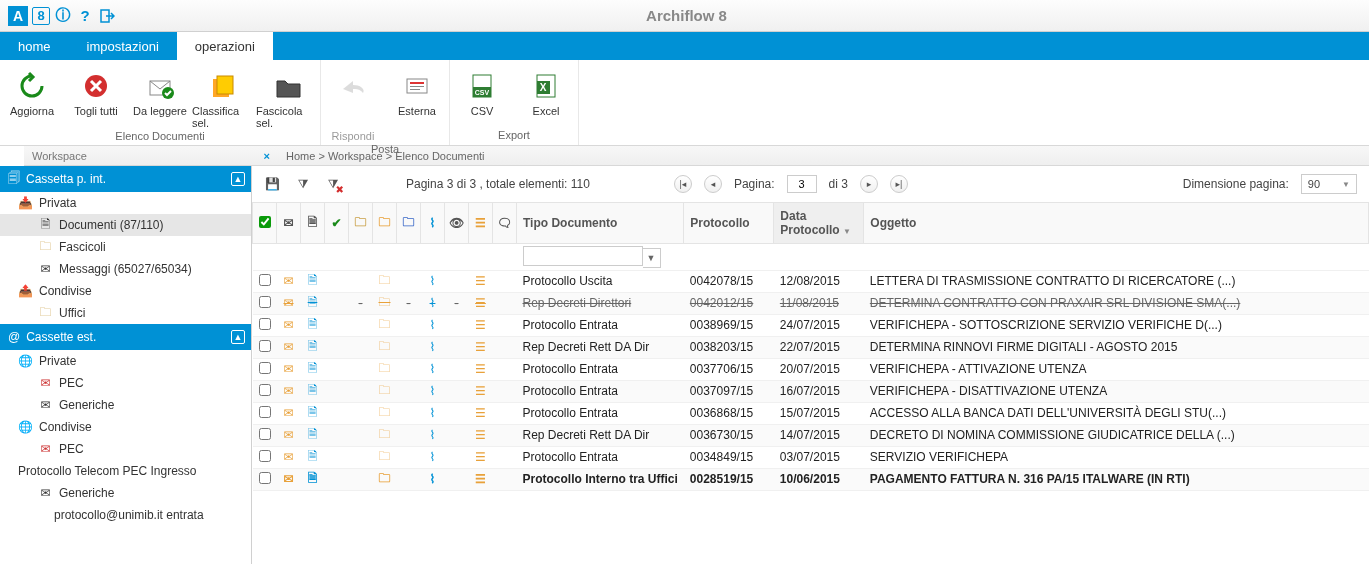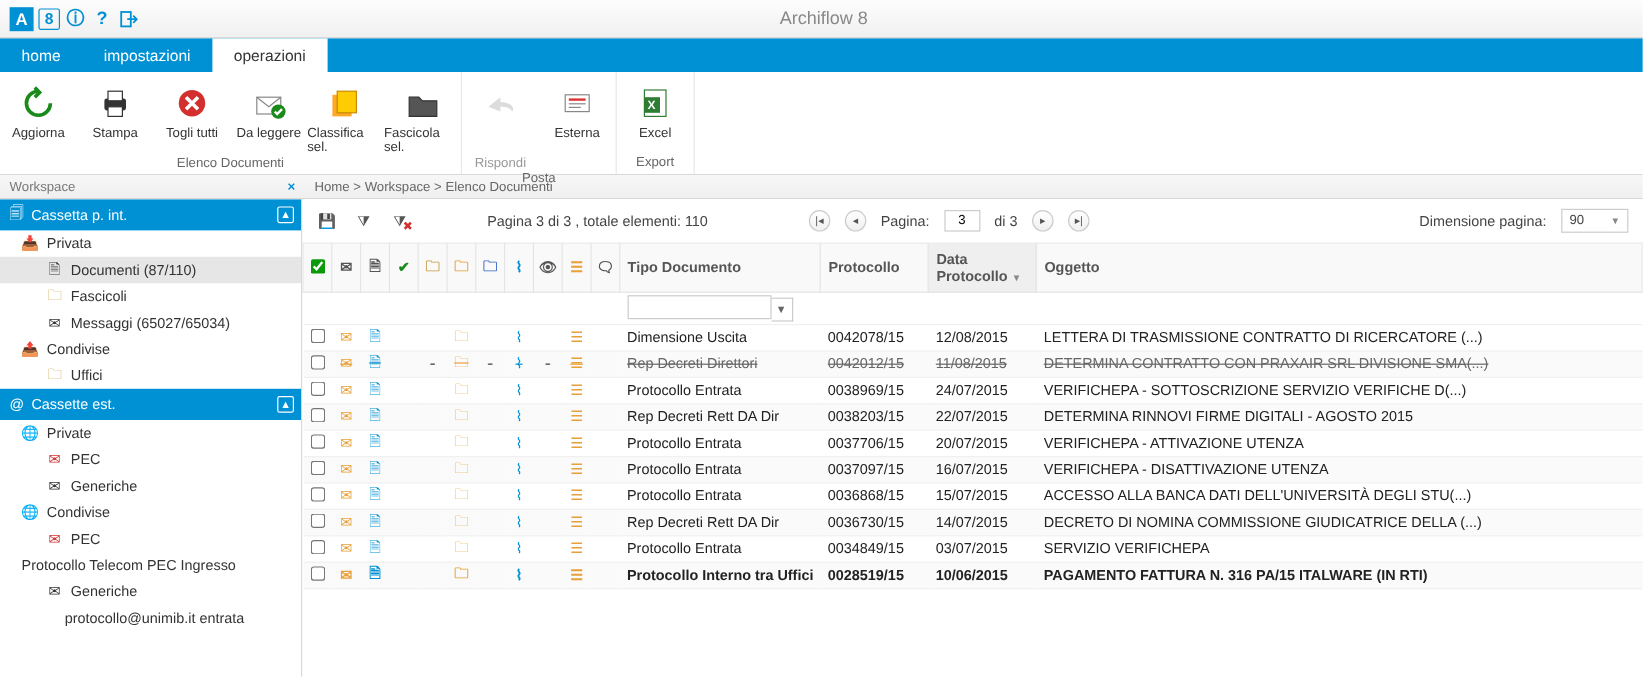--- a/index.html
+++ b/index.html
@@ -4,38 +4,38 @@
 <style>
 * { box-sizing: border-box; margin: 0; padding: 0; font-family: "Segoe UI", Arial, sans-serif; }
 body { width: 1369px; height: 564px; background: #fff; overflow: hidden; font-size: 12px; }
 
 
 .titlebar { height: 32px; background: linear-gradient(#fdfdfd,#f0f0f0); border-bottom: 1px solid #d0d0d0; display: flex; align-items: center; }
 .logo-area { display:flex; align-items:center; gap:4px; padding: 0 8px;}
 .logo-a { width:20px; height:20px; background:#0091d5; color:#fff; font-weight:bold; font-size:14px; display:flex; align-items:center; justify-content:center;}
 .logo-8 { width:18px; height:18px; border:1px solid #0091d5; color:#0091d5; font-weight:bold; font-size:13px; display:flex; align-items:center; justify-content:center; border-radius:2px;}
 .title-btn { width:18px; height:18px; display:flex; align-items:center; justify-content:center; color:#0091d5; cursor:pointer; font-size:15px; font-weight:bold;}
-.app-title { flex:1; text-align:center; color:#888; font-size:15px; font-weight:400;}
+.app-title { flex:1; text-align:center; color:#888; font-size:15px; font-weight:700;}
 
 
 .menubar { height: 28px; background:#0091d5; display:flex; }
 .menubar .tab { color:#fff; padding: 0 18px; display:flex; align-items:center; font-size:13px; cursor:pointer; }
 .menubar .tab.active { background:#fff; color:#333; }
 
 
 .ribbon { height: 86px; background:#fff; border-bottom:1px solid #d8d8d8; display:flex; }
 .ribbon-group { border-right:1px solid #e8e8e8; display:flex; flex-direction:column; }
 .ribbon-items { display:flex; flex:1; align-items:flex-start; padding-top:6px;}
 .ribbon-item { width:64px; display:flex; flex-direction:column; align-items:center; gap:3px; cursor:pointer; font-size:11px; color:#333; padding-top:4px;}
 .ribbon-item.disabled { opacity:0.5; cursor:default;gap:28px;}
 .ribbon-icon { width:32px; height:32px; display:flex; align-items:center; justify-content:center;}
 .ribbon-group-label { text-align:center; color:#666; font-size:11px; padding:1px 0 4px;}
 
 
-.wsrow { height:20px; background:linear-gradient(#f7f7f7,#efefef); border-bottom:1px solid #d8d8d8; display:flex; align-items:center; font-size:11px; color:#555;}
+.wsrow { height:20px; background:linear-gradient(#f7f7f7,#efefef); border-bottom:1px solid #d8d8d8; display:flex; align-items:center; font-size:11px; color:#555;margin-left:24px;}
 .wsrow .ws-label { width:252px; padding:0 8px; color:#777; position:relative;}
 .wsrow .ws-close { position:absolute; right:6px; color:#0091d5; cursor:pointer; font-weight:bold;}
 .wsrow .bc { padding:0 10px; color:#666;}
 
 
 .main { display:flex; height: calc(564px - 32px - 28px - 86px - 20px); }
 
 
 .sidebar { width:252px; border-right:1px solid #d0d0d0; overflow:hidden; background:#fff;}
 .panel-hdr { background:#0091d5; color:#fff; height:26px; display:flex; align-items:center; padding:0 8px; font-size:12px; gap:6px; position:relative;}
@@ -106,30 +106,20 @@
             <svg width="30" height="30">
               <path d="M15 5 a10 10 0 1 0 10 10" fill="none" stroke="#1a8a1a" stroke-width="3"></path>
               <path d="M12 2 l4 4 -4 4" fill="none" stroke="#1a8a1a" stroke-width="3"></path>
             </svg>
           </div>
         <span>Aggiorna</span>
       </div>
       <div class="ribbon-item">
         <div class="ribbon-icon">
             <svg width="30" height="30">
-              <rect x="6" y="11" width="18" height="10" rx="2" fill="#333"></rect>
-              <rect x="9" y="5" width="12" height="8" fill="#fff" stroke="#333"></rect>
-              <rect x="9" y="18" width="12" height="8" fill="#fff" stroke="#333"></rect>
-            </svg>
-          </div>
-        <span>Stampa</span>
-      </div>
-      <div class="ribbon-item">
-        <div class="ribbon-icon">
-            <svg width="30" height="30">
               <circle cx="15" cy="15" r="11" fill="#d32f2f"></circle>
               <path d="M10 10 L20 20 M20 10 L10 20" stroke="#fff" stroke-width="3"></path>
             </svg>
           </div>
         <span>Togli tutti</span>
       </div>
       <div class="ribbon-item">
         <div class="ribbon-icon">
             <svg width="30" height="30">
               <rect x="5" y="10" width="20" height="14" fill="#fff" stroke="#888"></rect>
@@ -181,20 +171,30 @@
             </svg>
           </div>
         <span>Esterna</span>
       </div>
     </div>
     <div class="ribbon-group-label">Posta</div>
   </div>
 
   <div class="ribbon-group">
     <div class="ribbon-items">
+      <div class="ribbon-item">
+        <div class="ribbon-icon">
+            <svg width="30" height="30">
+              <rect x="6" y="4" width="18" height="22" fill="#fff" stroke="#2e7d32"></rect>
+              <rect x="6" y="16" width="18" height="10" fill="#2e7d32"></rect>
+              <text x="15" y="24" font-size="7" fill="#fff" text-anchor="middle" font-weight="bold">CSV</text>
+            </svg>
+          </div>
+        <span>CSV</span>
+      </div>
       <div class="ribbon-item">
         <div class="ribbon-icon">
             <svg width="30" height="30">
               <rect x="6" y="4" width="18" height="22" fill="#fff" stroke="#2e7d32"></rect>
               <rect x="6" y="10" width="13" height="13" fill="#2e7d32"></rect>
               <text x="12" y="20" font-size="10" fill="#fff" text-anchor="middle" font-weight="bold">X</text>
             </svg>
           </div>
         <span>Excel</span>
       </div>
@@ -338,21 +338,21 @@
               <td class="iconcell" style="color:#e8a13a">✉</td>
               <td class="iconcell" style="color:#0091d5">🗎</td>
               <td class="iconcell"></td>
               <td class="iconcell"></td>
               <td class="iconcell" style="color:#e8a13a">🗀</td>
               <td class="iconcell"></td>
               <td class="iconcell" style="color:#0091d5">⌇</td>
               <td class="iconcell"></td>
               <td class="iconcell" style="color:#e8a13a">☰</td>
               <td class="iconcell"></td>
-              <td>Dimensione Uscita</td>
+              <td>Protocollo Uscita</td>
               <td>0042078/15</td>
               <td>12/08/2015</td>
               <td>LETTERA DI TRASMISSIONE CONTRATTO DI RICERCATORE (...)</td>
             </tr>
             <tr class="alt struck">
               <td class="iconcell"><input type="checkbox" class="chk" style=""></td>
               <td class="iconcell" style="color:#e8a13a">✉</td>
               <td class="iconcell" style="color:#0091d5">🗎</td>
               <td class="iconcell"></td>
               <td class="iconcell">-</td>

